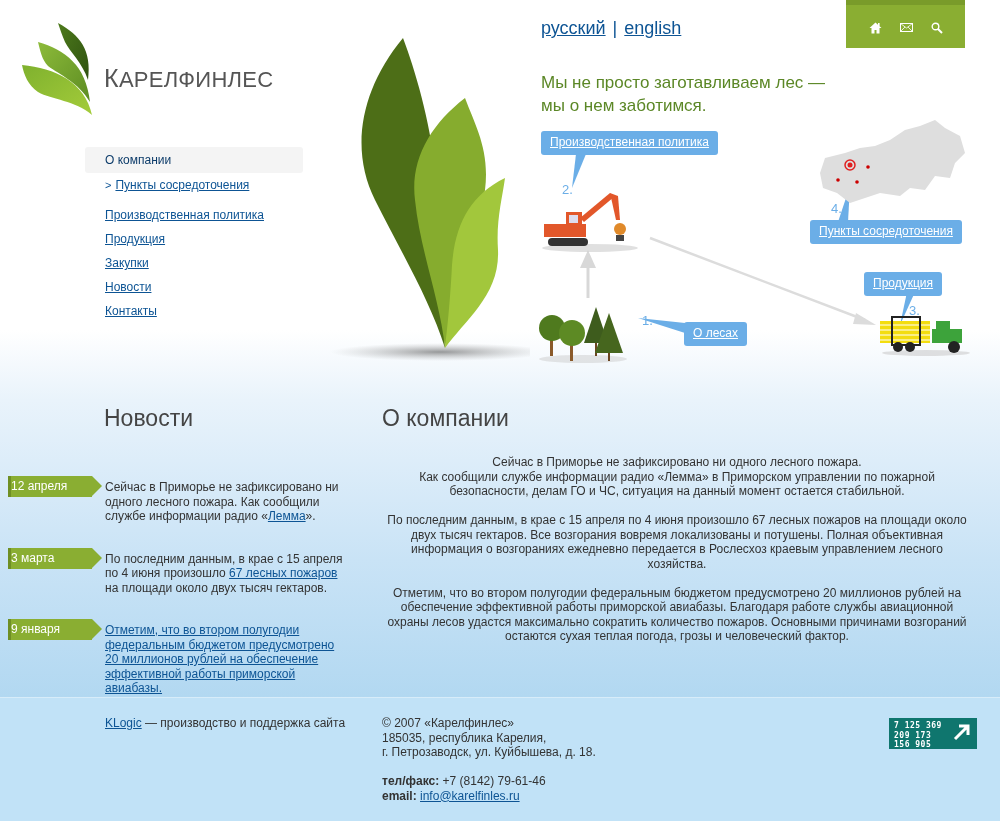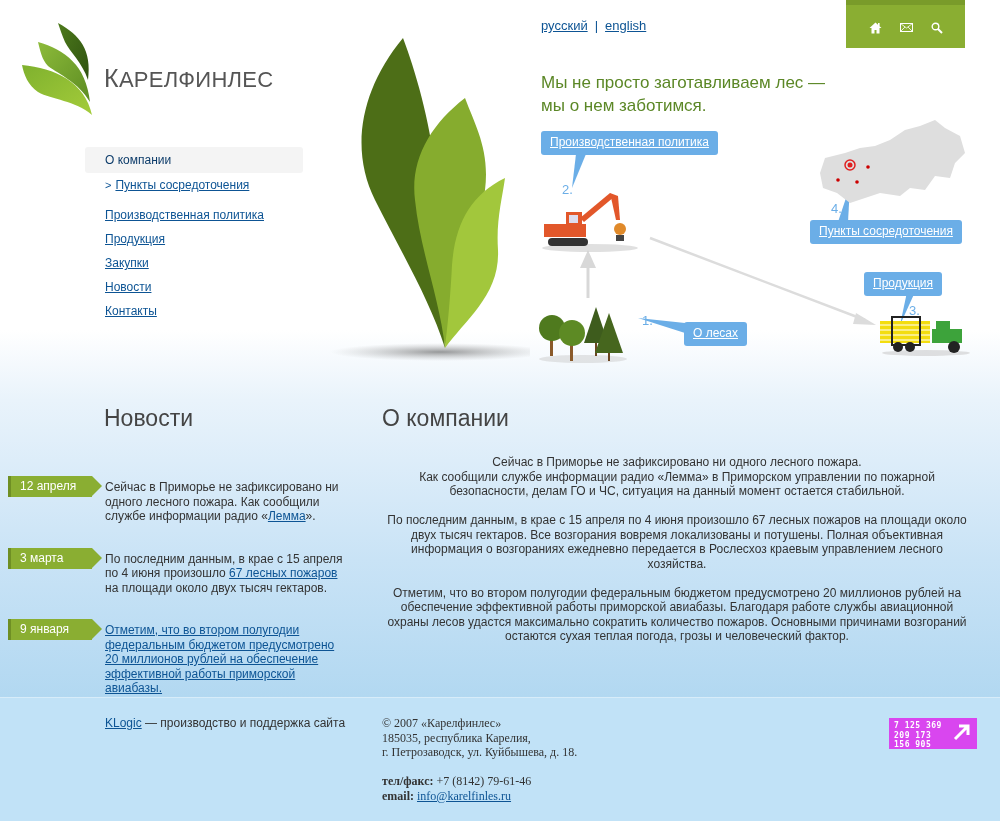--- a/index.html
+++ b/index.html
@@ -13,21 +13,21 @@
   }
   a { color: #0d5494; text-decoration: underline; }
   .abs { position: absolute; }
 
   
   .logo { left: 20px; top: 20px; width: 230px; height: 100px; }
   .logo-text { left: 104px; top: 64px; font-size: 22px; color: #555; letter-spacing: 0.3px; }
   .logo-text .big { font-size: 25px; }
 
   
-  .lang { left: 541px; top: 18px; font-size: 13px; color: #0d5494; text-align: center; }
+  .lang { left: 541px; top: 18px; font-size: 18px; color: #0d5494; text-align: center; }
   .lang .sep { margin: 0 7px; color: #0d5494; }
 
   
   .iconbar { left: 846px; top: 0; width: 119px; height: 48px; background: #8aae32; border-top: 5px solid #799b2a; display: flex; align-items: center; justify-content: center; gap: 18px; padding-top: 2px; }
   .iconbar svg { display: block; }
 
   
   .slogan { left: 541px; top: 71px; font-size: 17px; color: #5b8726; line-height: 23px; }
 
   
@@ -40,32 +40,32 @@
 
   
   .callout { background: #6baee7; color: #fff; border-radius: 3px; padding: 0 9px; height: 24px; line-height: 23px; font-size: 12px; white-space: nowrap; }
   .callout a { color: #fff; }
   .num { color: #6baee7; font-size: 13px; }
 
   
   .h2 { font-size: 23px; color: #444; font-weight: normal; }
   .news { left: 0; top: 452px; width: 360px; }
   .news-item { position: relative; margin-bottom: 11px; }
-  .date-badge { position: absolute; left: 8px; top: 0; height: 21px; width: 84px; background: #8aae32; border-left: 3px solid #6f8f24; color: #fff; font-size: 12px; line-height: 21px; padding-left: 9px; }
+  .date-badge { position: absolute; left: 8px; top: 0; height: 21px; width: 84px; background: #8aae32; border-left: 3px solid #6f8f24; color: #fff; font-size: 12px; line-height: 21px; }
   .date-badge::after { content: ""; position: absolute; right: -10px; top: 0; border-left: 10px solid #8aae32; border-top: 10.5px solid transparent; border-bottom: 10.5px solid transparent; }
   .news-text { margin-left: 105px; font-size: 12px; line-height: 14.5px; color: #333; width: 245px; padding-top: 4px; margin-top: 24px; }
 
   .about { left: 382px; top: 455px; width: 590px; font-size: 12px; line-height: 14.5px; color: #333; text-align: center; }
   .about p { margin-bottom: 14.5px; }
 
   
   .footer { left: 0; top: 697px; width: 1000px; height: 124px; background: #c1e2f7; border-top: 1px solid #d7ecf9; }
   .foot-left { left: 105px; top: 716px; font-size: 12px; color: #333; }
-  .foot-mid { left: 382px; top: 716px; font-size: 12px; line-height: 14.5px; color: #333; font-family: Liberation Serif, serif; }
-  .counter { left: 889px; top: 718px; width: 88px; height: 31px; background: #d946ef; color: #fff; font-family: "DejaVu Sans Mono", monospace; font-size: 8px; line-height: 9.5px; padding: 3px 0 0 5px; letter-spacing: 0.5px; font-weight: bold; }
+  .foot-mid { left: 382px; top: 716px; font-size: 12px; line-height: 14.5px; color: #333; }
+  .counter { left: 889px; top: 718px; width: 88px; height: 31px; background: #0f766e; color: #fff; font-family: "DejaVu Sans Mono", monospace; font-size: 8px; line-height: 9.5px; padding: 3px 0 0 5px; letter-spacing: 0.5px; font-weight: bold; }
   .counter .arrow { position: absolute; right: 5px; top: 4px; }
 </style>
 </head>
 <body>
 
 <svg class="abs logo" viewBox="0 0 230 100" width="230" height="100">
   <defs>
     <linearGradient id="lg1" x1="0" y1="0" x2="1" y2="1">
         <stop offset="0" stop-color="#4d7a1c"></stop>
         <stop offset="1" stop-color="#2f5210"></stop>

